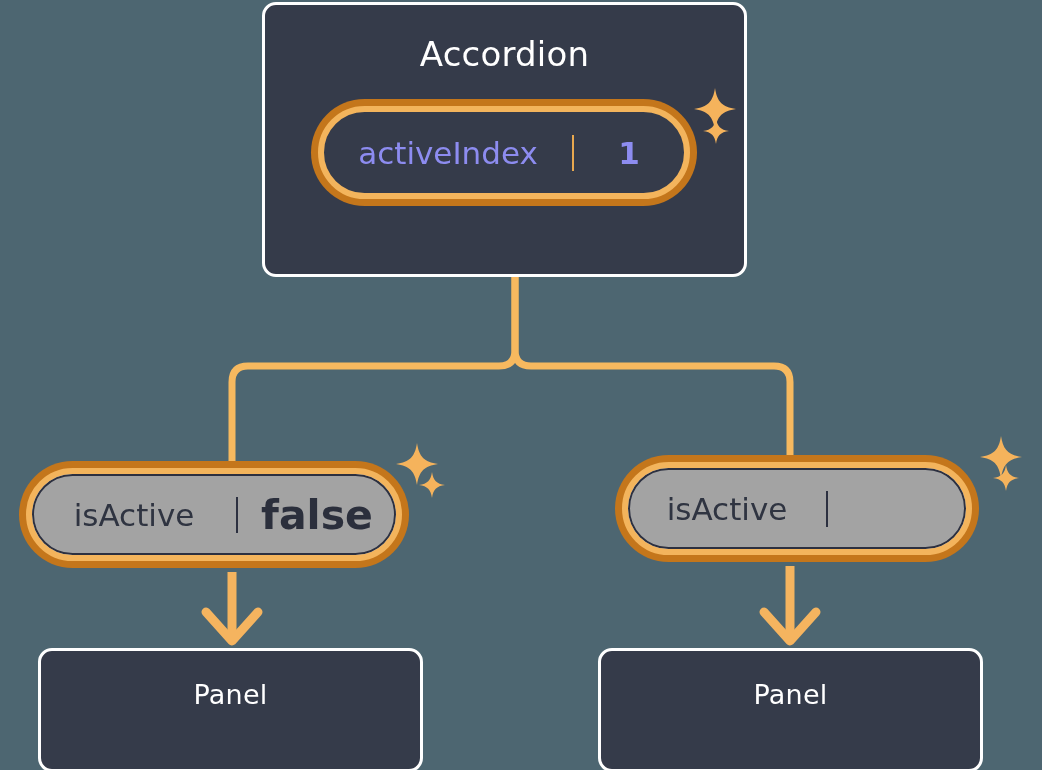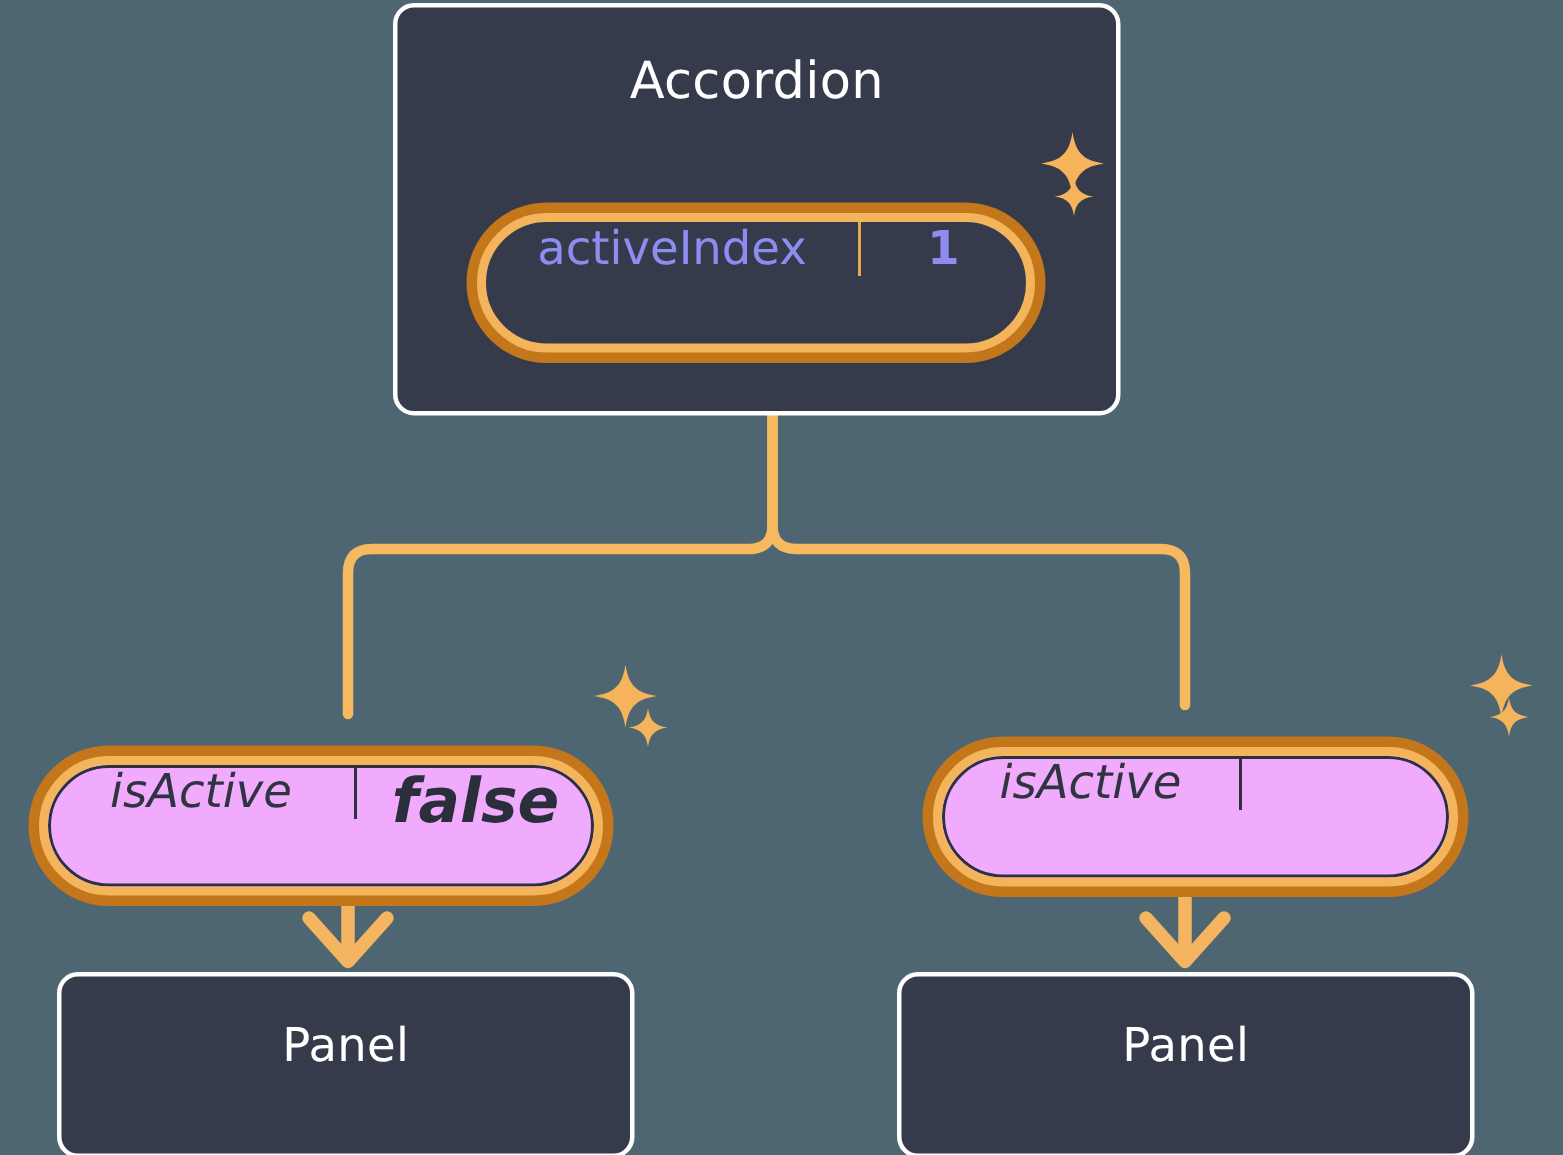--- a/index.html
+++ b/index.html
@@ -62,64 +62,62 @@
   }
   .panel-card {
     top: 648px;
     width: 385px;
     height: 124px;
   }
   #panel-left  { left: 38px; }
   #panel-right { left: 598px; }
   .panel-card .card-title {
     top: 28px;
-    font-size: 31px;
+    font-size: 27px;
   }
 
   
   .pill-wrap {
     position: absolute;
     z-index: 3;
   }
   .pill {
     position: relative;
     box-sizing: border-box;
     display: flex;
-    align-items: flex-start;
+    align-items: center;
     width: 100%;
     height: 100%;
     border-radius: 999px;
     
     border: 6px solid #f3b45c;
     box-shadow: 0 0 0 7px #c4761b;
     overflow: hidden;
-    margin-top: 36px;
   }
   .pill-cell {
     display: flex;
     align-items: center;
     justify-content: center;
     box-sizing: border-box;
     white-space: nowrap;
   }
   .pill-key   { flex: 0 0 auto; }
   .pill-value { flex: 1 1 auto; font-weight: 700; }
 
   
   .pill-dark .pill { background: #353b4a; }
   .pill-dark .pill-key   { color: #8d8cf0; font-size: 31px; font-weight: 400; }
   .pill-dark .pill-value { color: #8d8cf0; font-size: 31px; }
   .pill-dark .pill-key   { border-right: 2px solid #e8a84f; }
 
   
   .pill-purple .pill {
-    background: #f0abfc;
+    background: #a3a3a3;
     border: 6px solid #f3b45c;
     box-shadow: 0 0 0 7px #c4761b;
-    font-style: italic;
   }
   .pill-purple .pill-inner {
     position: absolute;
     left: 0; top: 0; right: 0; bottom: 0;
     border: 2px solid #2c3040;
     border-radius: 999px;
     pointer-events: none;
   }
   .pill-purple .pill-key   { color: #2f3441; font-size: 31px; font-weight: 400;
                              border-right: 2px solid #2c3040; }

